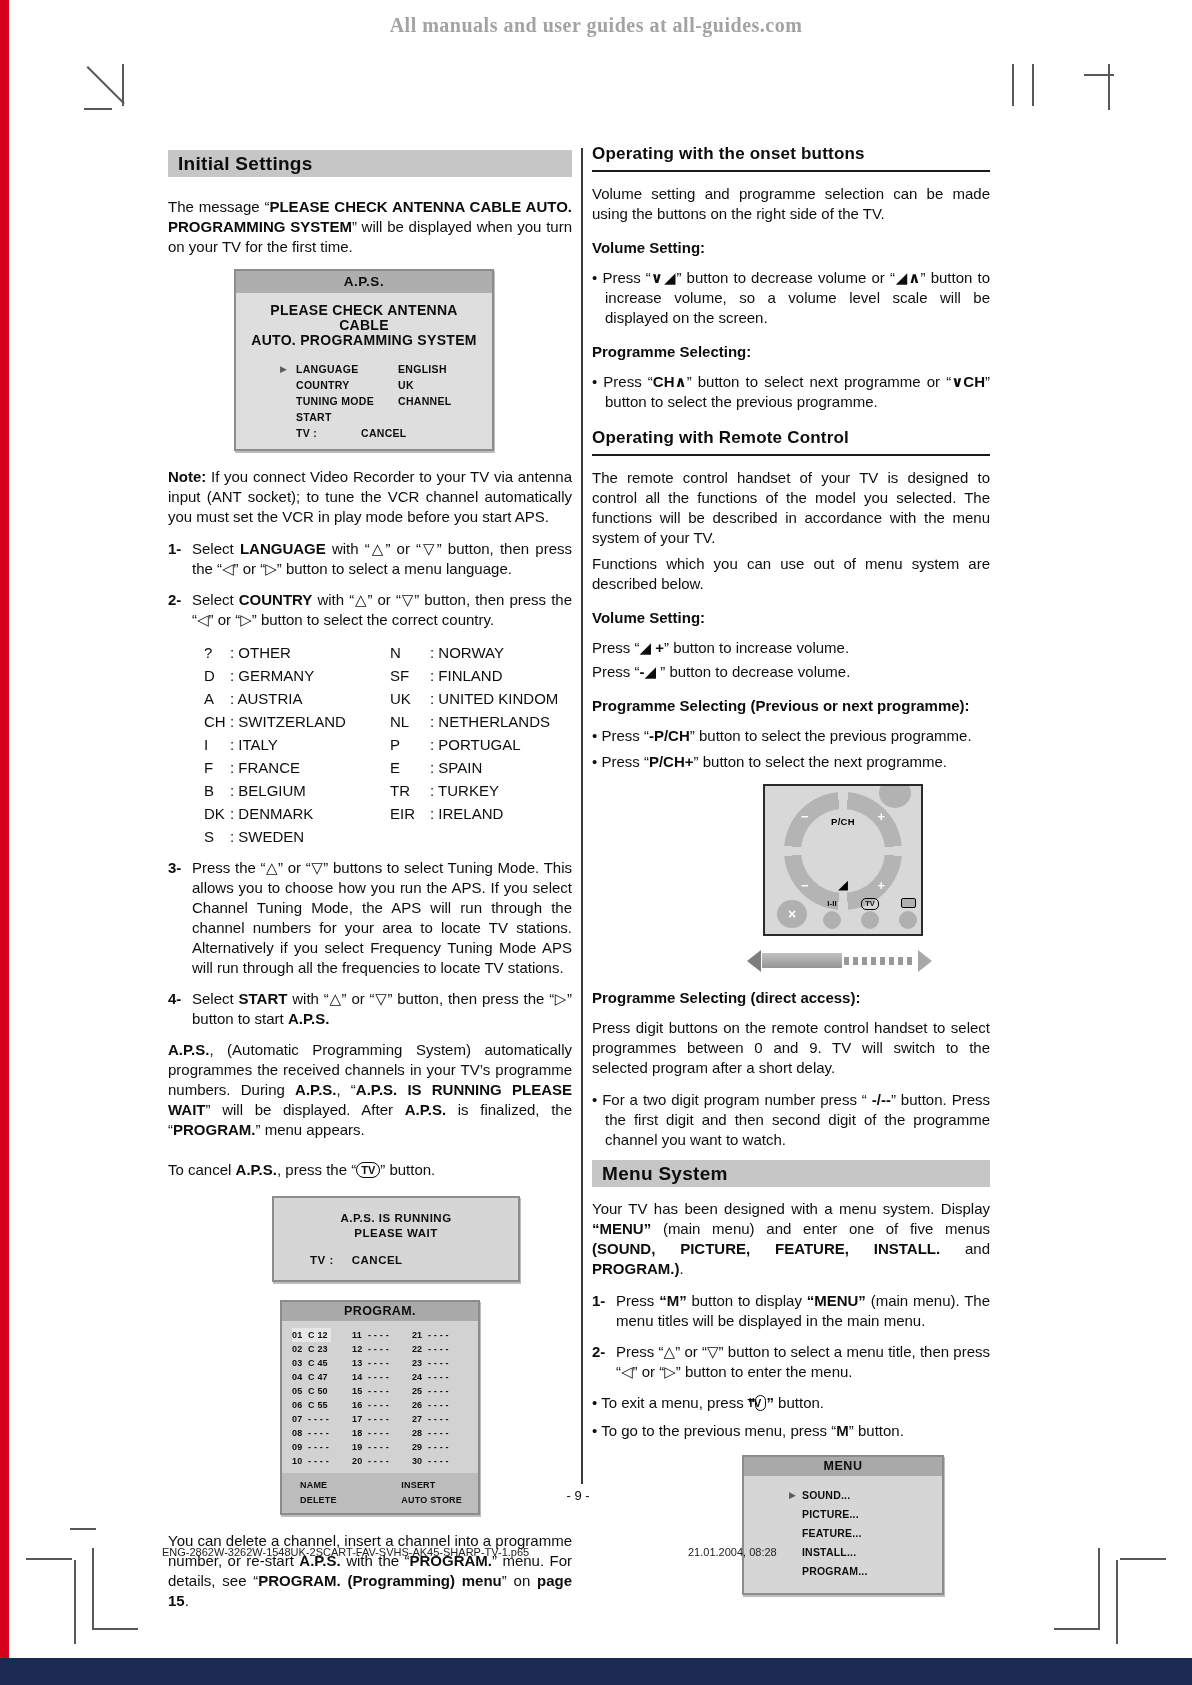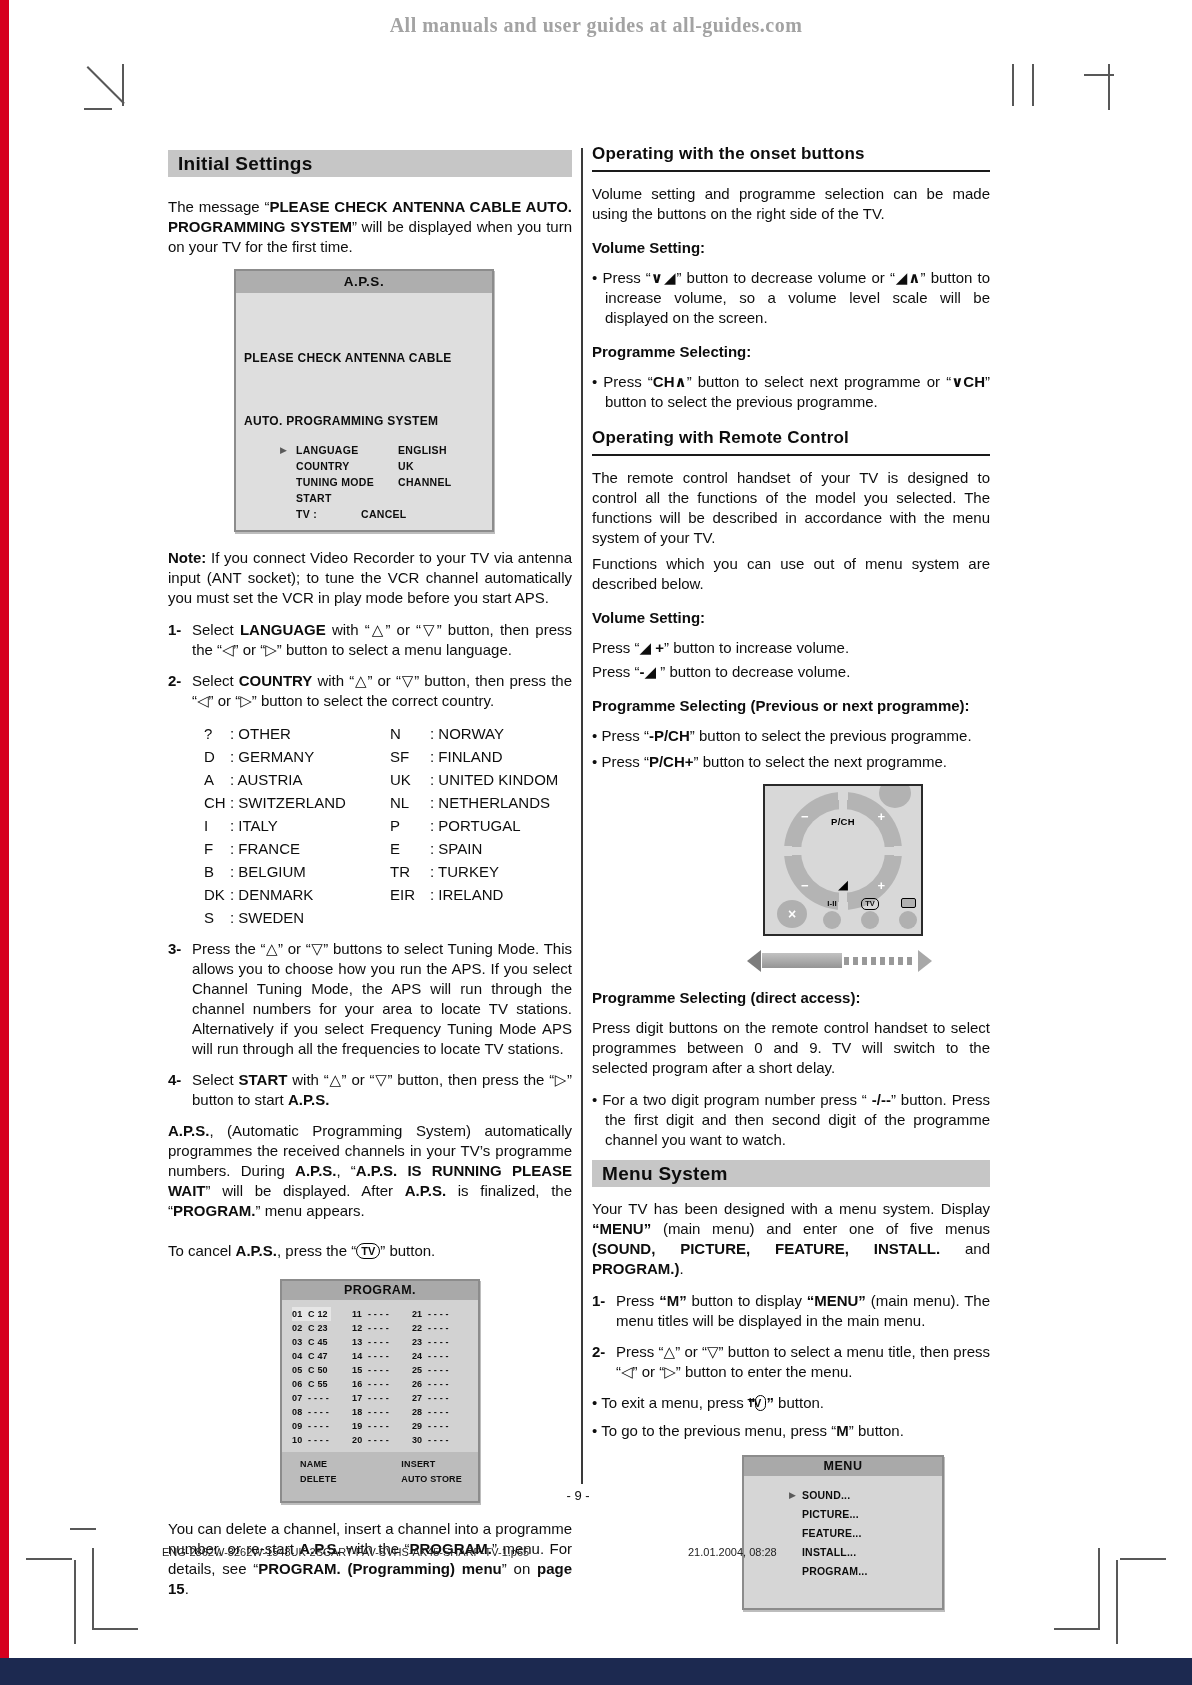--- a/index.html
+++ b/index.html
@@ -46,44 +46,44 @@
   .c-col1{width:186px;} .c-col2{flex:1;}
   .c-row{display:flex;line-height:23px;}
   .c-col1 .c-code{flex:none;width:26px;} .c-col2 .c-code{flex:none;width:40px;}
 
   
   .osd-border{border:2px solid #8c8c8c;box-shadow:1px 2px 0 #bdbdbd;}
   .aps-box{width:256px;margin:12px 0 16px 66px;background:#dedede;}
   .aps-title{background:#aeaeae;text-align:center;font-weight:bold;font-size:13.5px;
              line-height:22px;letter-spacing:0.5px;}
   .aps-body{padding:10px 8px 8px;}
-  .aps-center{font-size:12px;font-weight:bold;letter-spacing:0.3px;line-height:15px;margin-top:48px;}
+  .aps-center{text-align:center;font-size:14px;font-weight:bold;letter-spacing:0.3px;line-height:15px;}
   .aps-rows{margin-top:13px;}
   .aps-row{display:flex;font-size:10.5px;font-weight:bold;line-height:16px;letter-spacing:0.3px;padding-left:36px;}
   .aps-arrow{flex:none;width:16px;color:#5a5a5a;font-size:9px;visibility:hidden;}
   .aps-arrow.on{visibility:visible;}
   .aps-label{flex:none;width:102px;}
   .aps-row.tv .aps-label{width:65px;}
 
   .run-box{width:244px;margin:16px 0 0 104px;background:#d6d6d6;padding:13px 0 10px;}
   .rb-line{text-align:center;font-size:11.5px;font-weight:bold;letter-spacing:0.5px;line-height:15px;}
   .rb-cancel{margin-top:9px;padding-left:36px;font-size:11.5px;font-weight:bold;letter-spacing:0.5px;}
   .rb-gap{margin-left:18px;}
 
   .prog-box{width:196px;margin:18px 0 0 112px;background:#d2d2d2;}
   .prog-title{background:#a9a9a9;text-align:center;font-weight:bold;font-size:12.5px;line-height:19px;letter-spacing:0.4px;}
   .prog-body{display:flex;padding:7px 6px 5px 10px;}
   .prog-col{width:33.3%;}
   .prog-row{display:flex;font-size:9px;font-weight:bold;line-height:14px;letter-spacing:0.2px;white-space:nowrap;}
   .prog-row.sel{background:#e6e6e6;width:max-content;padding-right:3px;}
   .pn{flex:none;width:16px;}
   .prog-footer{display:flex;justify-content:space-between;background:#bcbcbc;
-               padding:5px 16px 14px 18px;font-size:9px;font-weight:bold;line-height:15px;letter-spacing:0.2px;}
-
-  .menu-box{width:198px;margin:14px 0 0 150px;background:#d6d6d6;padding-bottom:27px;}
+               padding:5px 16px 5px 18px;font-size:9px;font-weight:bold;line-height:15px;letter-spacing:0.2px;}
+
+  .menu-box{width:198px;margin:14px 0 0 150px;background:#d6d6d6;padding-bottom:12px;}
   .menu-title{background:#a9a9a9;text-align:center;font-weight:bold;font-size:12.5px;line-height:19px;letter-spacing:0.6px;}
   .menu-items{margin-top:10px;padding-left:58px;}
   .menu-item{font-size:10.5px;font-weight:bold;letter-spacing:0.2px;line-height:19px;position:relative;}
   .menu-arrow{position:absolute;left:-13px;color:#5a5a5a;font-size:9px;visibility:hidden;}
   .menu-arrow.on{visibility:visible;}
 
   
   .remote{position:relative;width:156px;height:148px;margin:12px 0 0 171px;
           background:#d8d8d8;border:2px solid #2a2a2a;overflow:hidden;}
   .r-power{position:absolute;top:-8px;right:10px;width:32px;height:30px;border-radius:50%;background:#b2b2b2;}
@@ -303,20 +303,27 @@
     </div>
     <div class="step">
       <span class="step-num">4-</span>
       <span class="step-body"><span>Select </span><span class="b">START</span><span> with “△” or “▽” button, then press the “▷” button to start </span><span class="b">A.P.S.</span></span>
     </div>
 
     <p class="p"><span class="b">A.P.S.</span><span>, (Automatic Programming System) automatically programmes the received channels in your TV’s programme numbers. During </span><span class="b">A.P.S.</span><span>, “</span><span class="b">A.P.S. IS RUNNING PLEASE WAIT</span><span>” will be displayed. After </span><span class="b">A.P.S.</span><span> is finalized, the “</span><span class="b">PROGRAM.</span><span>” menu appears.</span></p>
 
     <p class="pline mt14"><span>To cancel </span><span class="b">A.P.S.</span><span>, press the “</span><span class="tvchip">TV</span><span>” button.</span></p>
 
+    <div class="run-box osd-border">
+      <div class="rb-line">A.P.S. IS RUNNING</div>
+      <div class="rb-line">PLEASE WAIT</div>
+      <div class="rb-cancel">
+        <span>TV :</span><span class="rb-gap">CANCEL</span>
+      </div>
+    </div>
 
     <div class="prog-box osd-border">
       <div class="prog-title">PROGRAM.</div>
       <div class="prog-body">
         <div class="prog-col">
 
             <div class="prog-row sel">
               <span class="pn">01</span>
               <span class="pv">C 12</span>
             </div>

